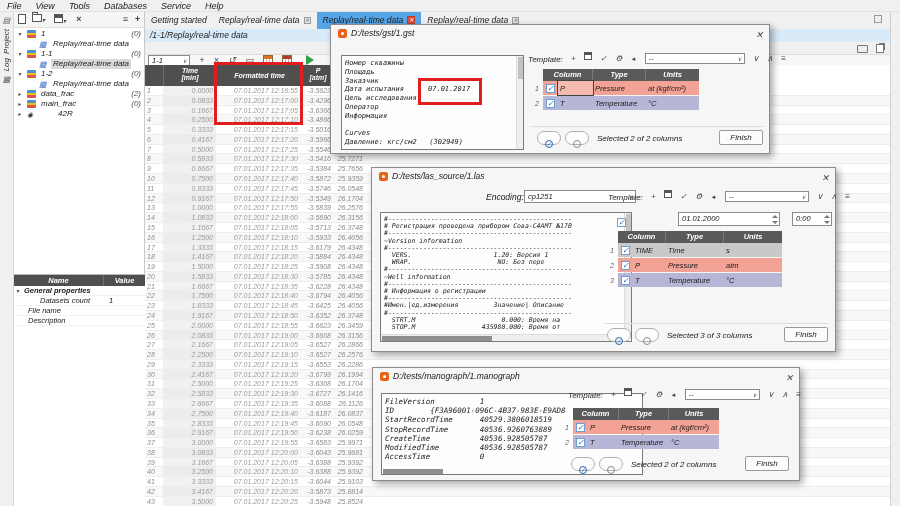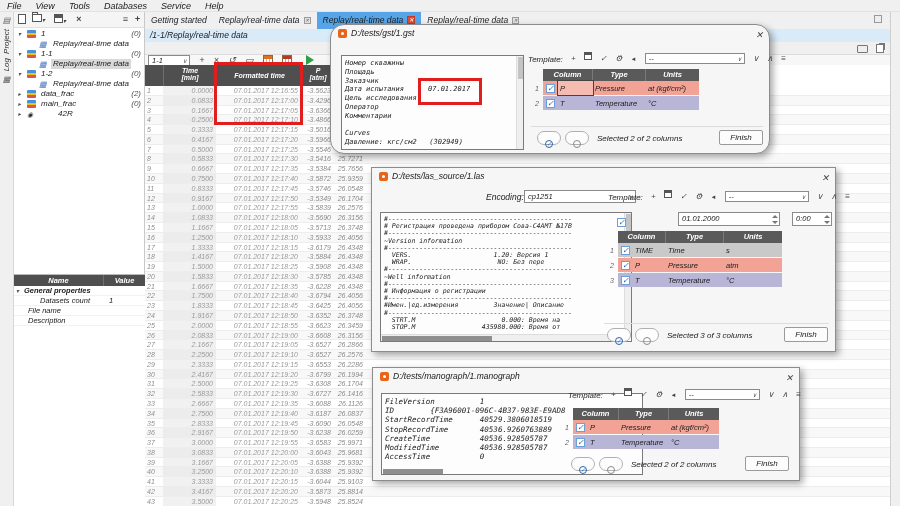--- a/index.html
+++ b/index.html
@@ -102,21 +102,21 @@
 
   .rightstrip { position:absolute; left:890px; top:12px; width:10px; height:494px; background:#f0f0f0; border-left:1px solid #cfcfcf; z-index:2; }
 
   
   .redbox { position:absolute; border:3px solid #e11d1d; background:transparent; }
   #redbox-table { left:214px; top:62px; width:89px; height:63px; z-index:5; }
   #redbox-date { left:418px; top:78px; width:64px; height:27px; z-index:12; }
 
   
   .dlg { position:absolute; background:#f6f6f6; border:1px solid #8c8c8c; box-shadow:3px 3px 7px rgba(0,0,0,0.35); }
-  #dlg1 { left:330px; top:24px; width:440px; height:130px; z-index:10;border-radius:14px; }
+  #dlg1 { left:330px; top:24px; width:440px; height:130px; z-index:10; }
   #dlg2 { left:371px; top:167px; width:465px; height:185px; z-index:20; }
   #dlg3 { left:372px; top:367px; width:428px; height:114px; z-index:30; }
   .dtitle { position:absolute; left:0; top:0; right:0; height:17px; line-height:17px; font-size:8.5px; }
   .appic { position:absolute; left:7px; top:4px; width:9px; height:9px; background:#e8641a; border-radius:2px; }
   .appic::after { content:""; position:absolute; left:3px; top:3px; width:3px; height:3px; background:#fff; border-radius:50%; }
   .dtext { position:absolute; left:20px; }
   .dclose { position:absolute; right:6px; top:2px; font-size:9px; color:#444; }
   .ftext { position:absolute; background:#fdfdfd; border:1px solid #7a7a7a; font-family:"DejaVu Sans Mono", monospace; overflow:hidden; }
   .fline { white-space:pre; }
   .vscroll { position:absolute; right:0; top:0; bottom:0; width:7px; background:#efefef; border-left:1px solid #ddd; }
@@ -619,21 +619,21 @@
       <span style="position:absolute; left:86px; top:29px;">07.01.2017</span>
       <span class="vscroll">
           <span class="vthumb"></span>
         </span>
     <div class="fline">Номер скважины</div>
         <div class="fline">Площадь</div>
         <div class="fline">Заказчик</div>
         <div class="fline">Дата испытания</div>
         <div class="fline">Цель исследования</div>
         <div class="fline">Оператор</div>
-        <div class="fline">Комментарии</div>
+        <div class="fline">Информация</div>
         <div class="fline"> </div>
         <div class="fline">Curves</div>
         <div class="fline">Давление: кгс/см2   (302949)</div>
       </div>
     <div class="tpl-row" style="left:197px; top:27px;">
       <span>Template:</span>
       <span class="tpl-ic">+</span>
       <span class="ico-save-s"></span>
       <span class="tpl-ic">✓</span>
       <span class="tpl-ic">⚙</span>

